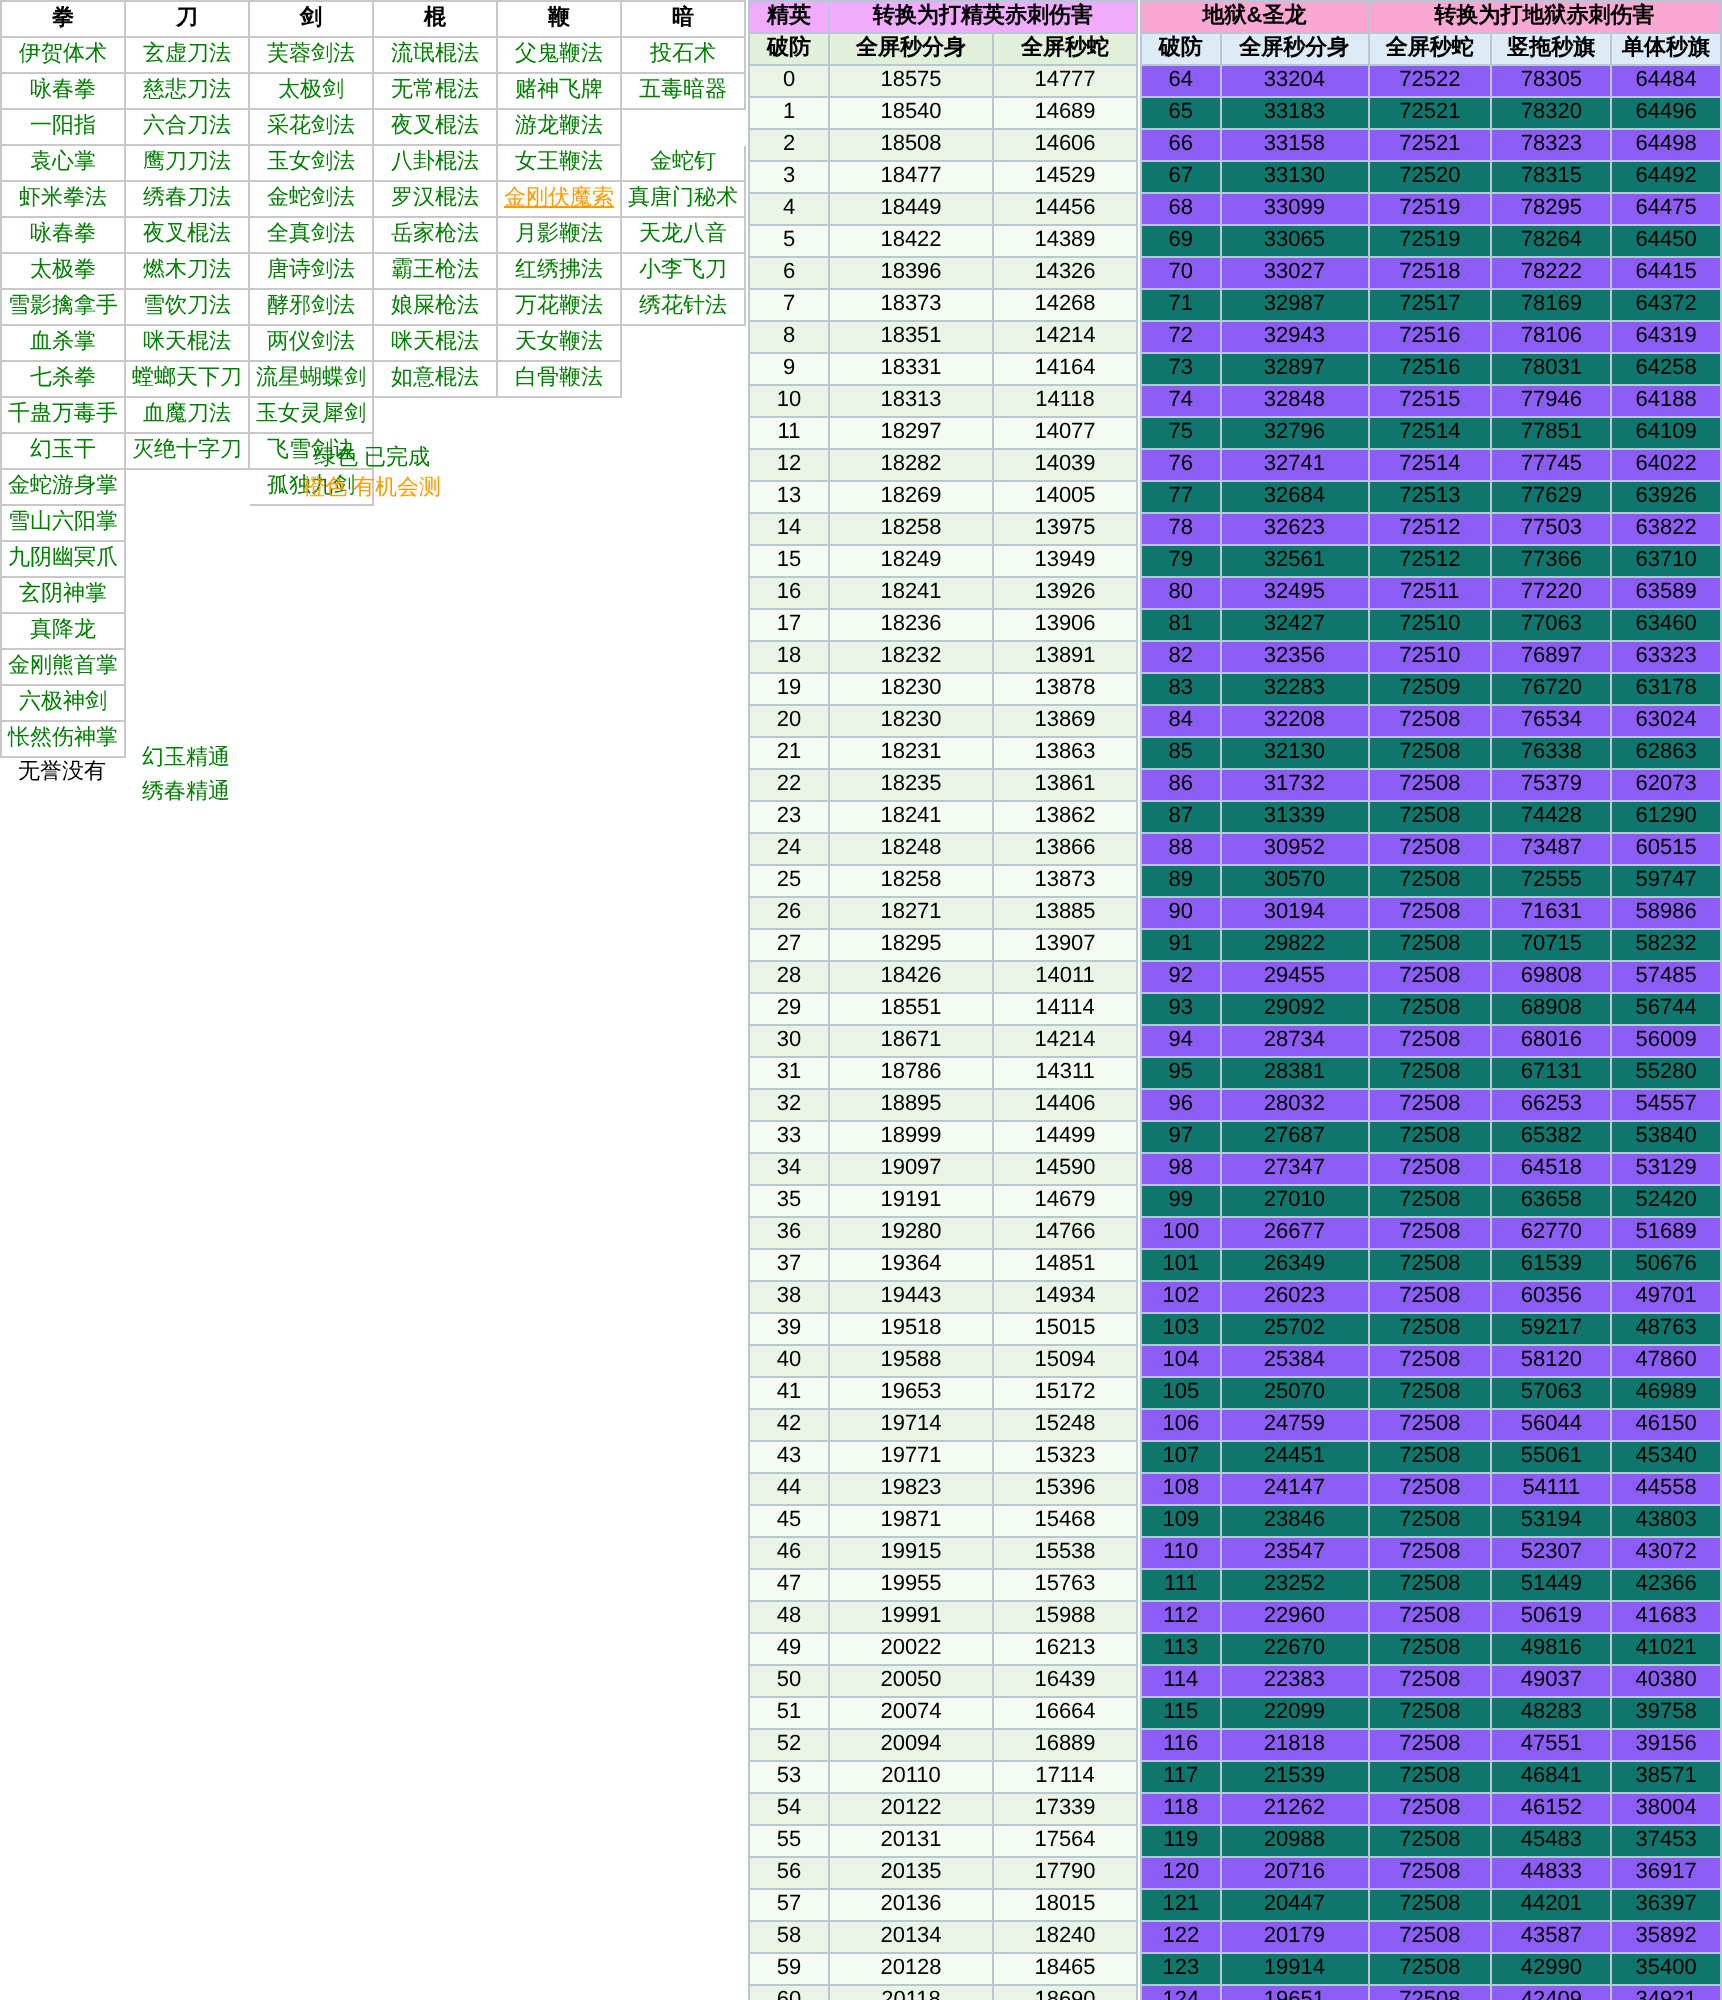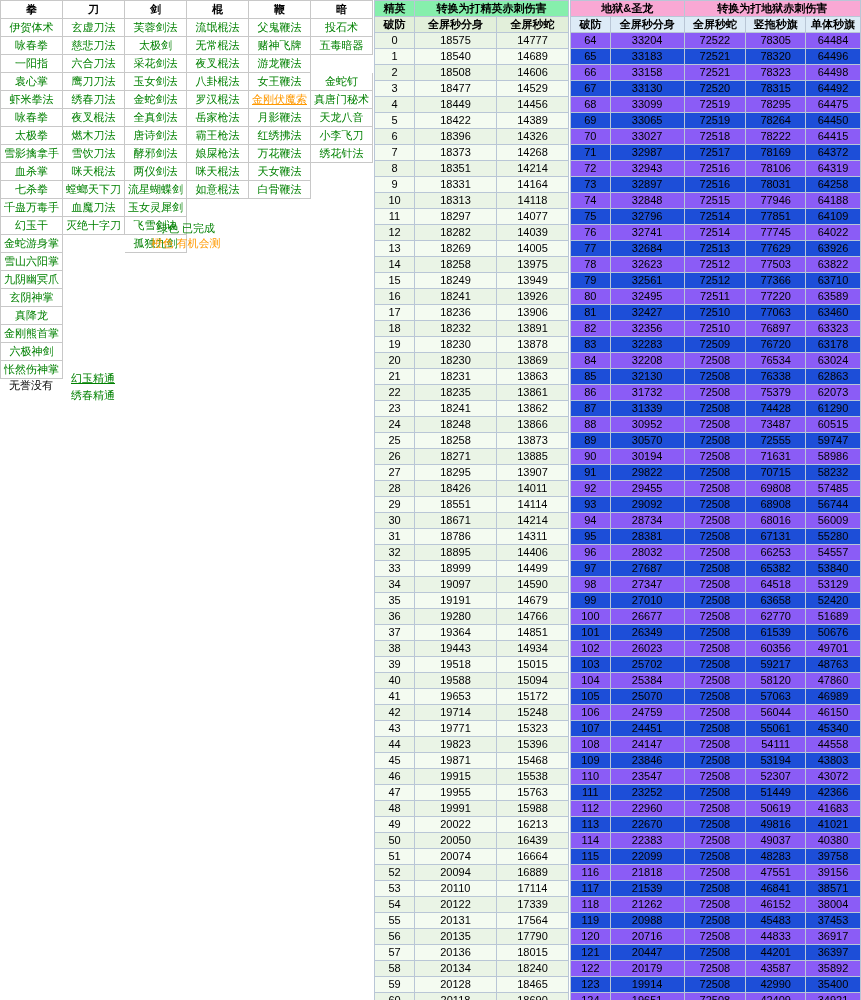--- a/index.html
+++ b/index.html
@@ -21,28 +21,28 @@
   .noteline.orange{color:#ff9900;}
 
   
   #right{position:absolute;left:374px;top:0;width:487px;}
   table.data{border-collapse:collapse;table-layout:fixed;}
   table.data td,table.data th{
     border:1px solid #b9c6d6;height:15px;line-height:15px;font-size:11px;
     padding:0 2px;text-align:center;white-space:nowrap;overflow:hidden;
   }
   table.data th{font-weight:bold;}
-  .grp-head{background:#86efac;font-weight:bold;text-align:center;}
+  .grp-head{background:#f0abfc;font-weight:bold;text-align:center;}
   .grp-head.blue{background:#f9a8d4;}
   .sub-head{background:#e2efda;font-weight:bold;}
   .sub-head.blue{background:#ddebf7;}
   .rowA{background:#eaf4e6;}
   .rowB{background:#f4fbf1;}
   .rowAb{background:#8b5cf6;}
-  .rowBb{background:#1d4ed8;}
+  .rowBb{background:#0f766e;}
   .tblwrap{position:absolute;top:0;}
 </style>
 </head>
 <body>
 
 <div id="page">
 
   <div id="left">
     <table class="skills">
       <colgroup>
@@ -226,21 +226,21 @@
           </tr>
         </tbody>
     </table>
 
     <div style="position:absolute;left:124px;top:221px;width:124px;">
       <div class="noteline">绿色 已完成</div>
       <div class="noteline orange">橙色 有机会测</div>
     </div>
 
     <div style="position:absolute;left:0px;top:378px;width:62px;text-align:center;color:#000;">无誉没有</div>
-    <div style="position:absolute;left:62px;top:371px;width:62px;text-align:center;color:#008000;text-decoration:underline;">幻玉精通</div>
+    <div style="position:absolute;left:62px;top:371px;width:62px;text-align:center;color:#008000;">幻玉精通</div>
     <div style="position:absolute;left:62px;top:388px;width:62px;text-align:center;color:#008000;">绣春精通</div>
   </div>
 
   <div id="right">
 
     <div class="tblwrap" style="left:0;top:0;">
       <table class="data">
         <colgroup>
             <col style="width:40px">
             <col style="width:82px">

